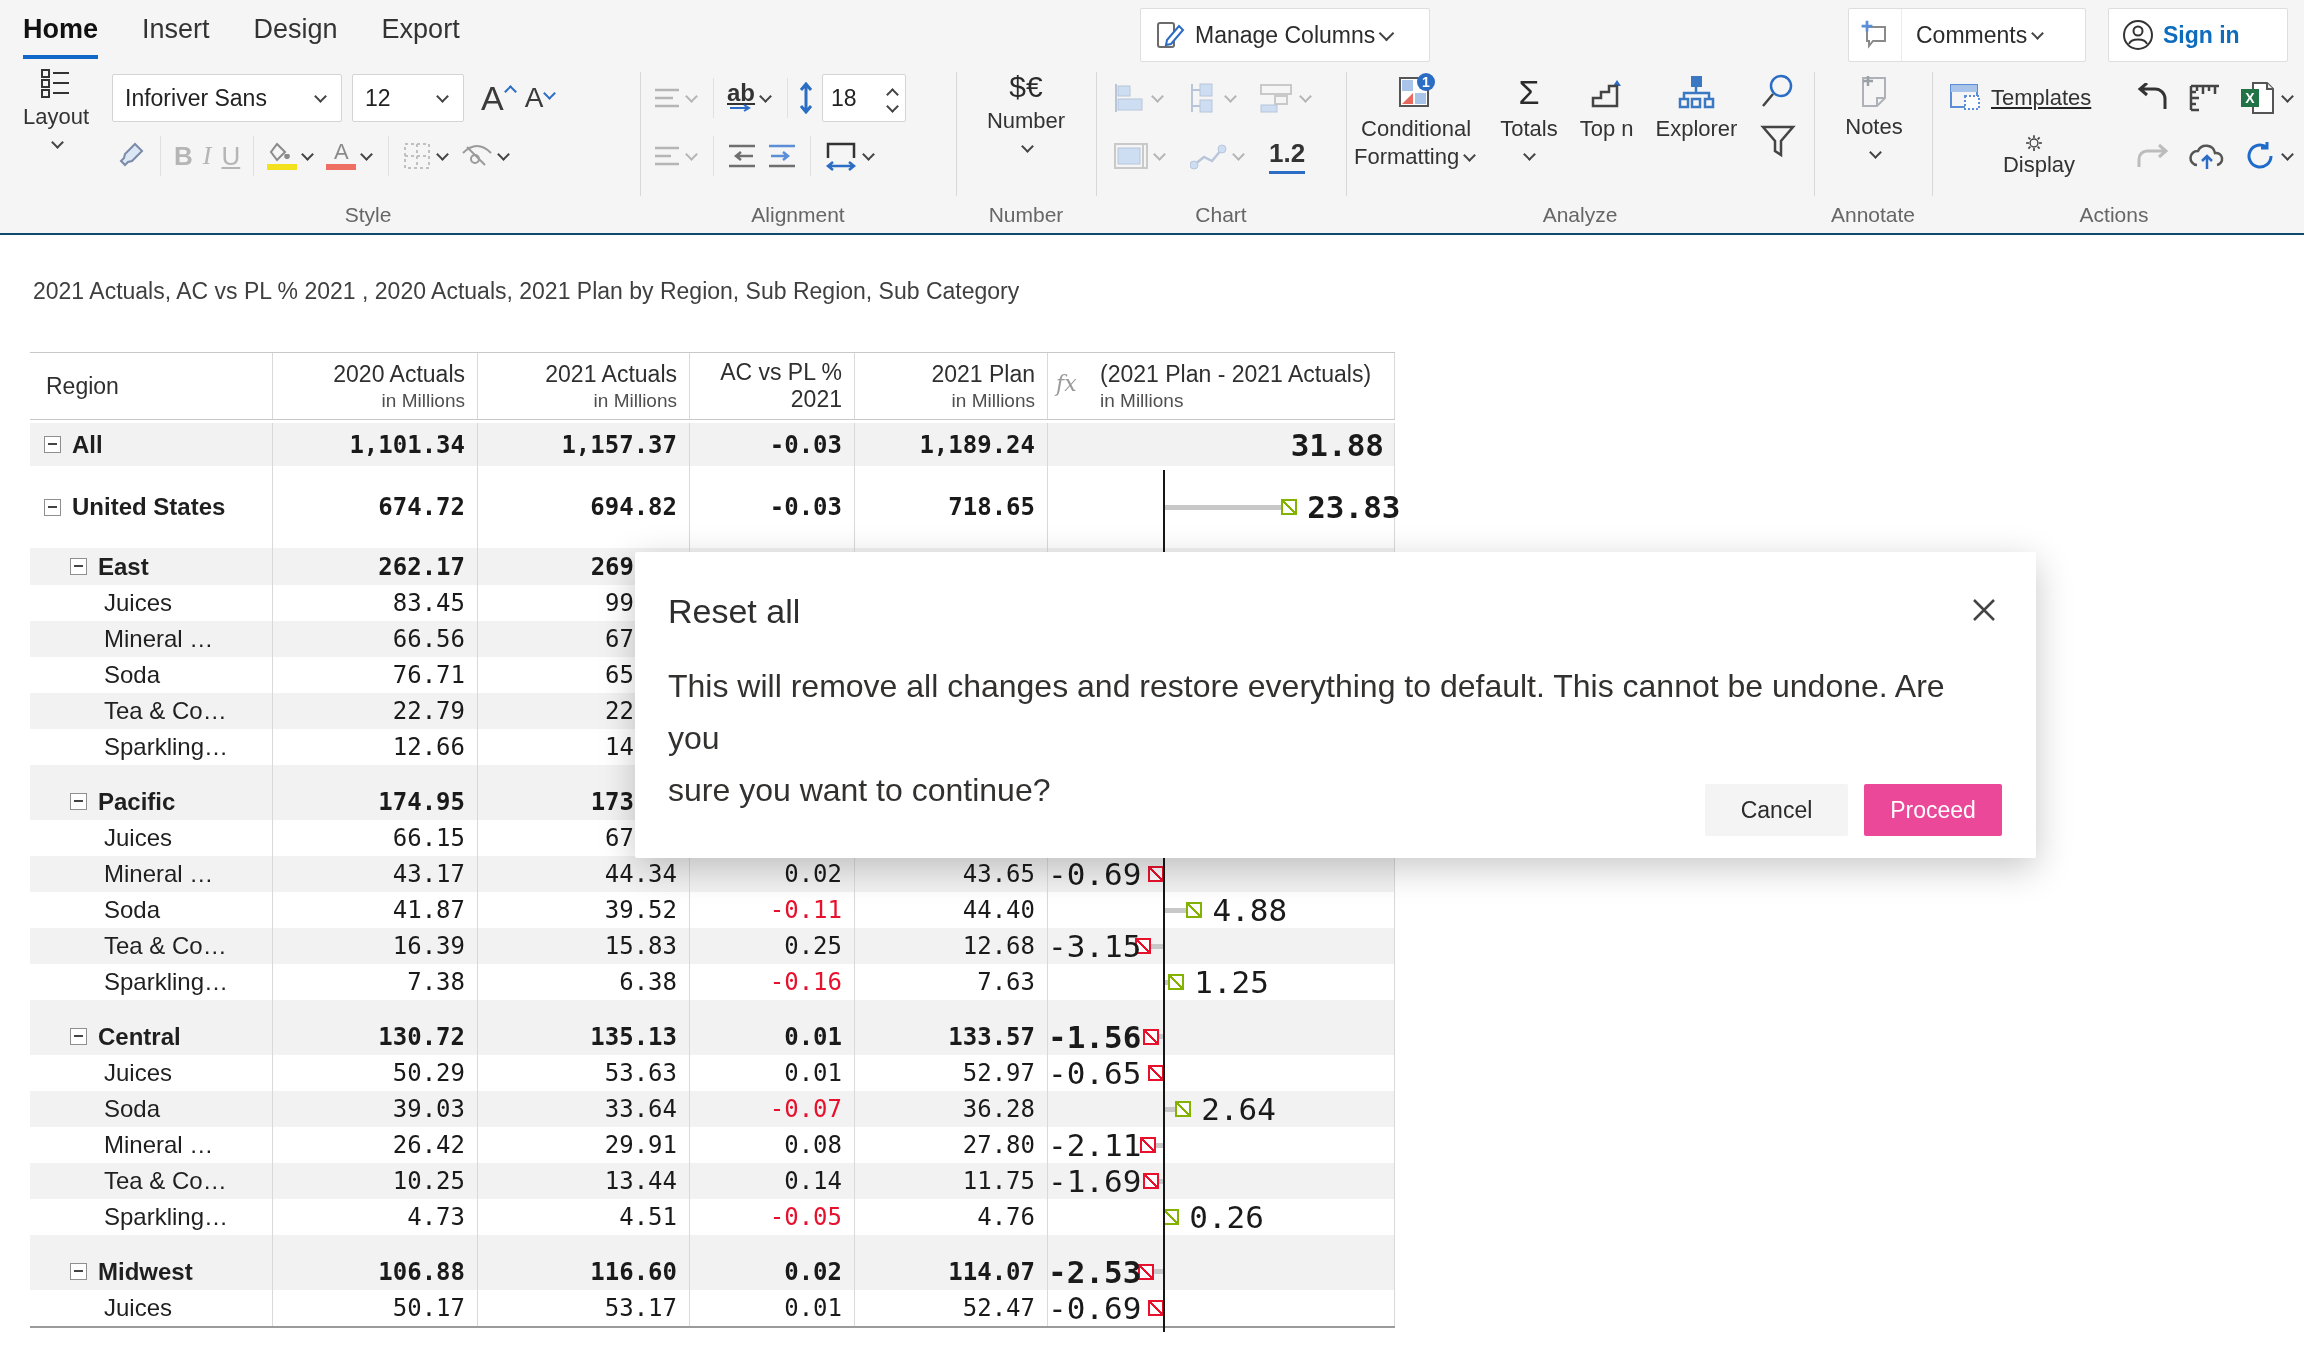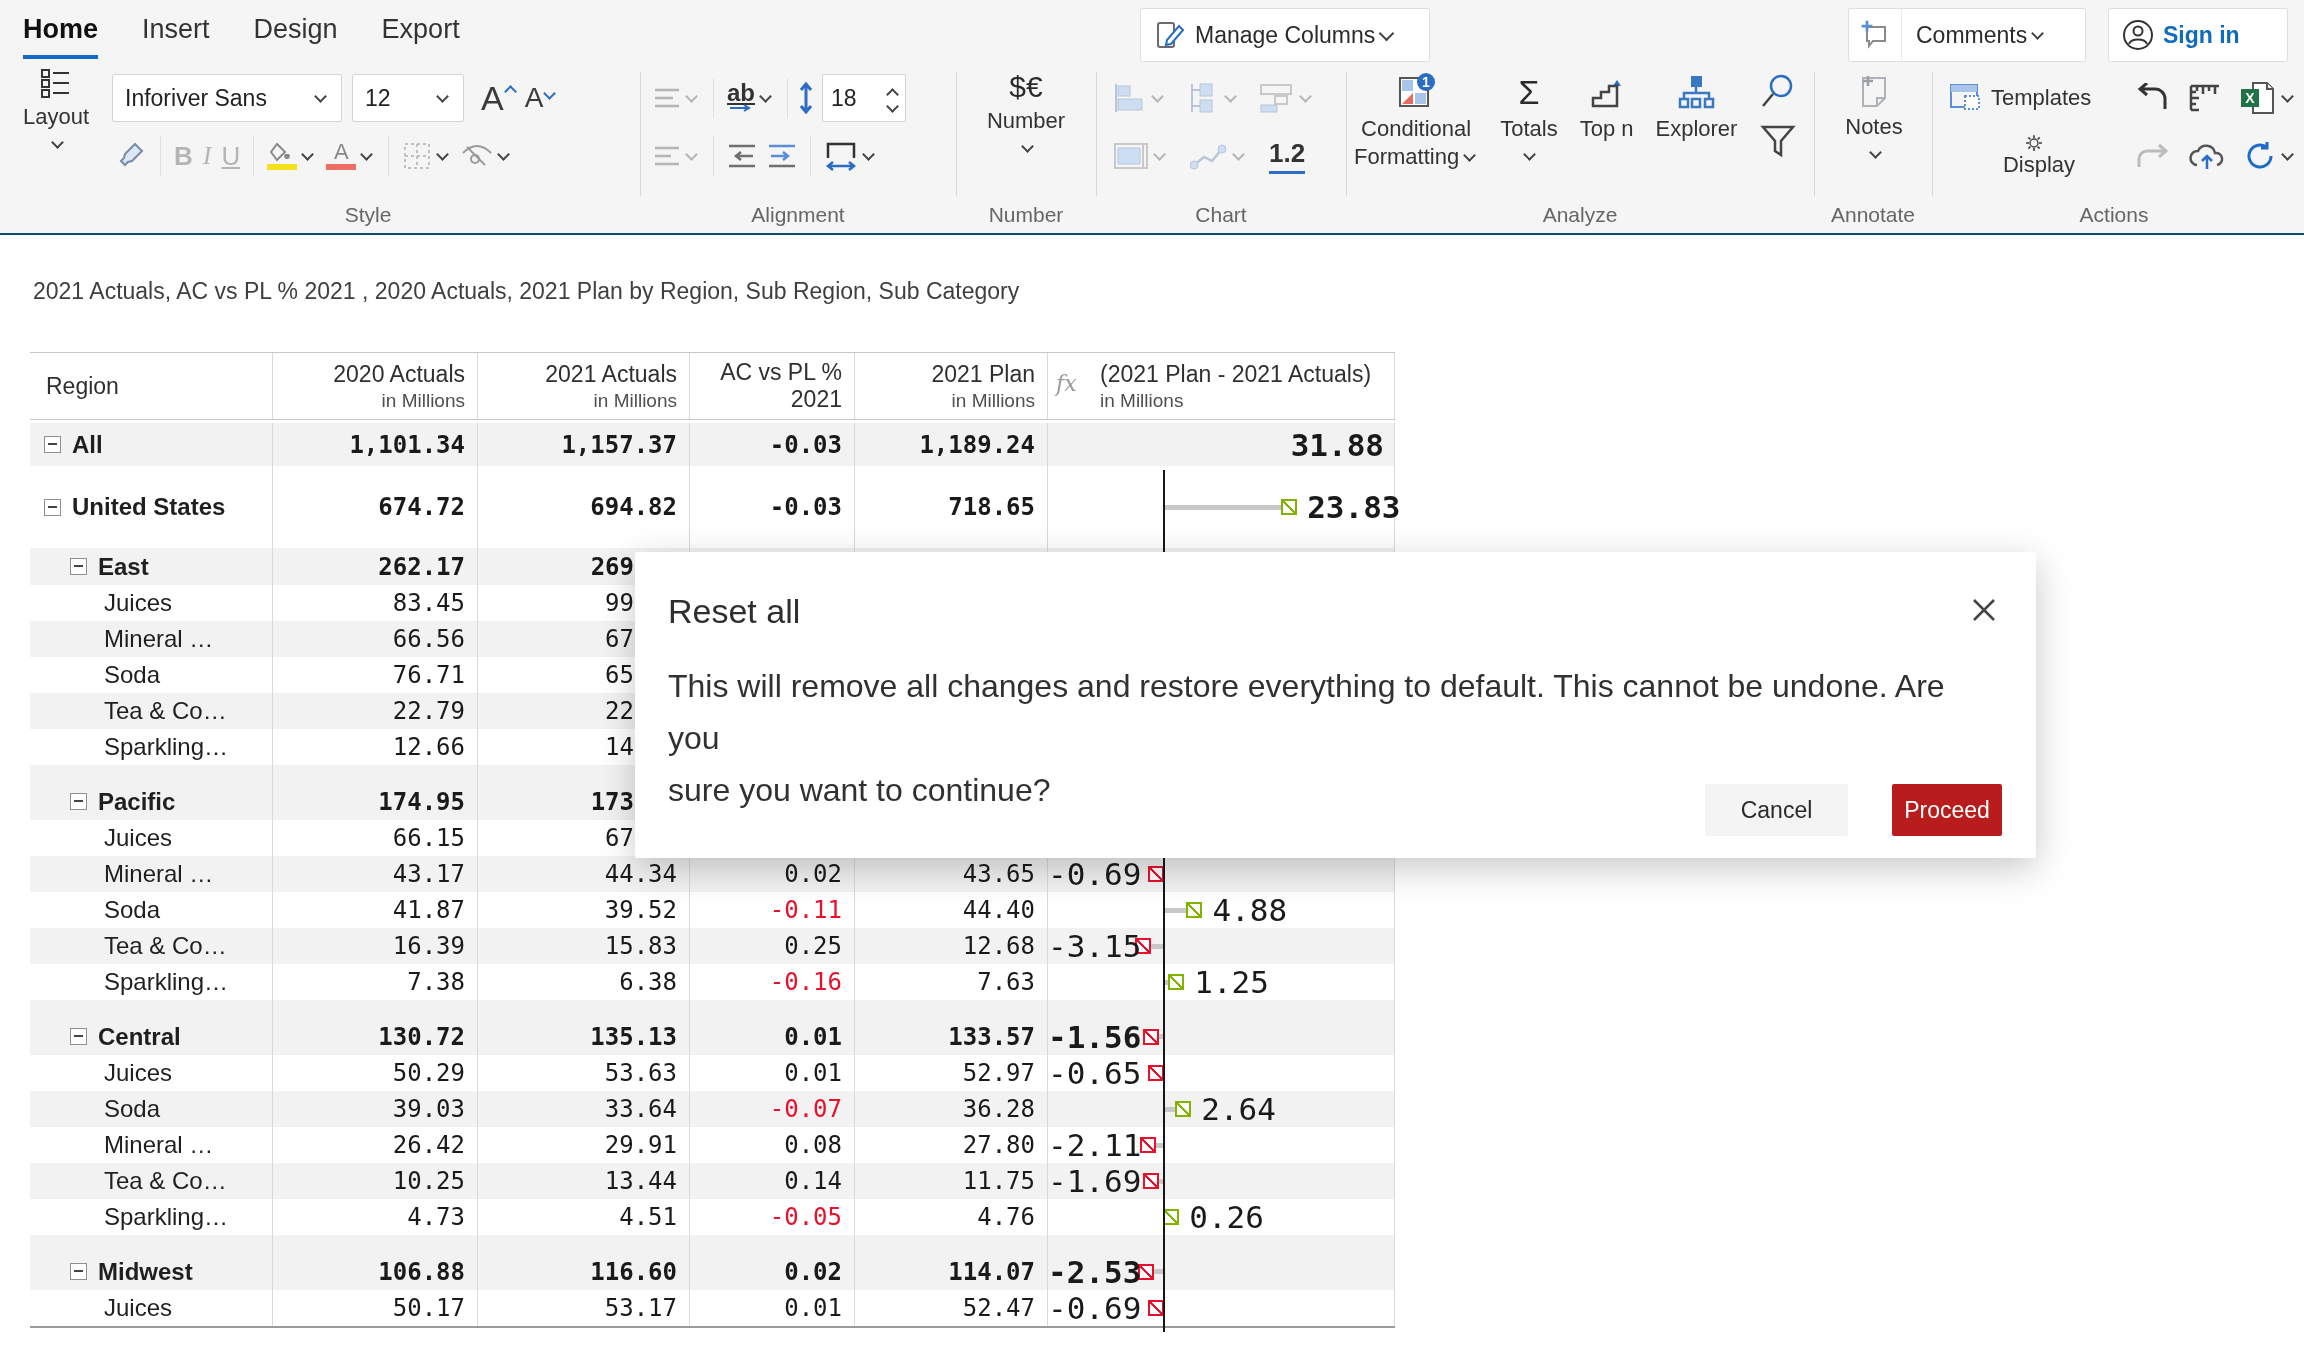--- a/index.html
+++ b/index.html
@@ -70,21 +70,21 @@
   
   #modal{position:absolute;left:635px;top:552px;width:1401px;height:306px;background:#fff;z-index:10;
          box-shadow:0 10px 36px rgba(0,0,0,0.22);border-radius:2px;box-sizing:border-box;}
   #modal-title{position:absolute;left:33px;top:40px;font-size:34px;color:#2e2e2e;}
   #modal-close{position:absolute;right:38px;top:44px;width:28px;height:28px;cursor:pointer;}
   #modal-body{position:absolute;left:33px;top:108px;width:1330px;font-size:32px;line-height:52px;color:#323130;
               white-space:pre-line;}
   .mbtn{position:absolute;bottom:22px;height:52px;border:none;border-radius:2px;font-size:23px;
         font-family:"Liberation Sans",sans-serif;cursor:pointer;}
   #btn-cancel{right:188px;width:143px;background:#f4f4f4;color:#2b2b2b;}
-  #btn-proceed{right:34px;width:110px;background:#b91c1c;color:#fff;}
+  #btn-proceed{right:34px;width:138px;background:#ec4899;color:#fff;}
 </style>
 </head>
 <body>
 
 <div id="app">
 
   <div id="ribbon">
     <div id="tabs">
       <span class="tab active">Home</span><span class="tab">Insert</span><span class="tab">Design</span><span class="tab">Export</span>
     </div>
@@ -420,21 +420,21 @@
               <path d="M13 4 v10 M8 9 h10" stroke="#9aa0a6" stroke-width="2.5" fill="none"></path>
             </svg>
         </span>
         <span class="lbl">Notes</span>
         <span class="chev sm" style="margin-top:8px;"></span>
       </div>
     </div>
     <div class="secline" style="left:1932px;"></div>
 
     <div class="sec" style="left:1944px;width:346px;">
-      <div class="r1" style="left:0;gap:6px;">
+      <div class="r1" style="left:0;gap:6px;text-decoration:underline;">
         <div class="ibtn" style="width:170px;justify-content:flex-start;cursor:pointer;">
           <svg width="34" height="30" viewBox="0 0 34 30">
               <rect x="2" y="2" width="26" height="22" fill="none" stroke="#5b8ed6" stroke-width="2"></rect>
               <rect x="2" y="2" width="26" height="7" fill="#a8c4e8"></rect>
               <rect x="16" y="13" width="14" height="13" fill="#fff" stroke="#5b8ed6" stroke-width="2" stroke-dasharray="2 2"></rect>
             </svg>
           <span style="font-size:22px;margin-left:8px;color:#333;">Templates</span>
         </div>
         <div class="ibtn" style="cursor:pointer;">
           <svg width="36" height="30" viewBox="0 0 36 30">

